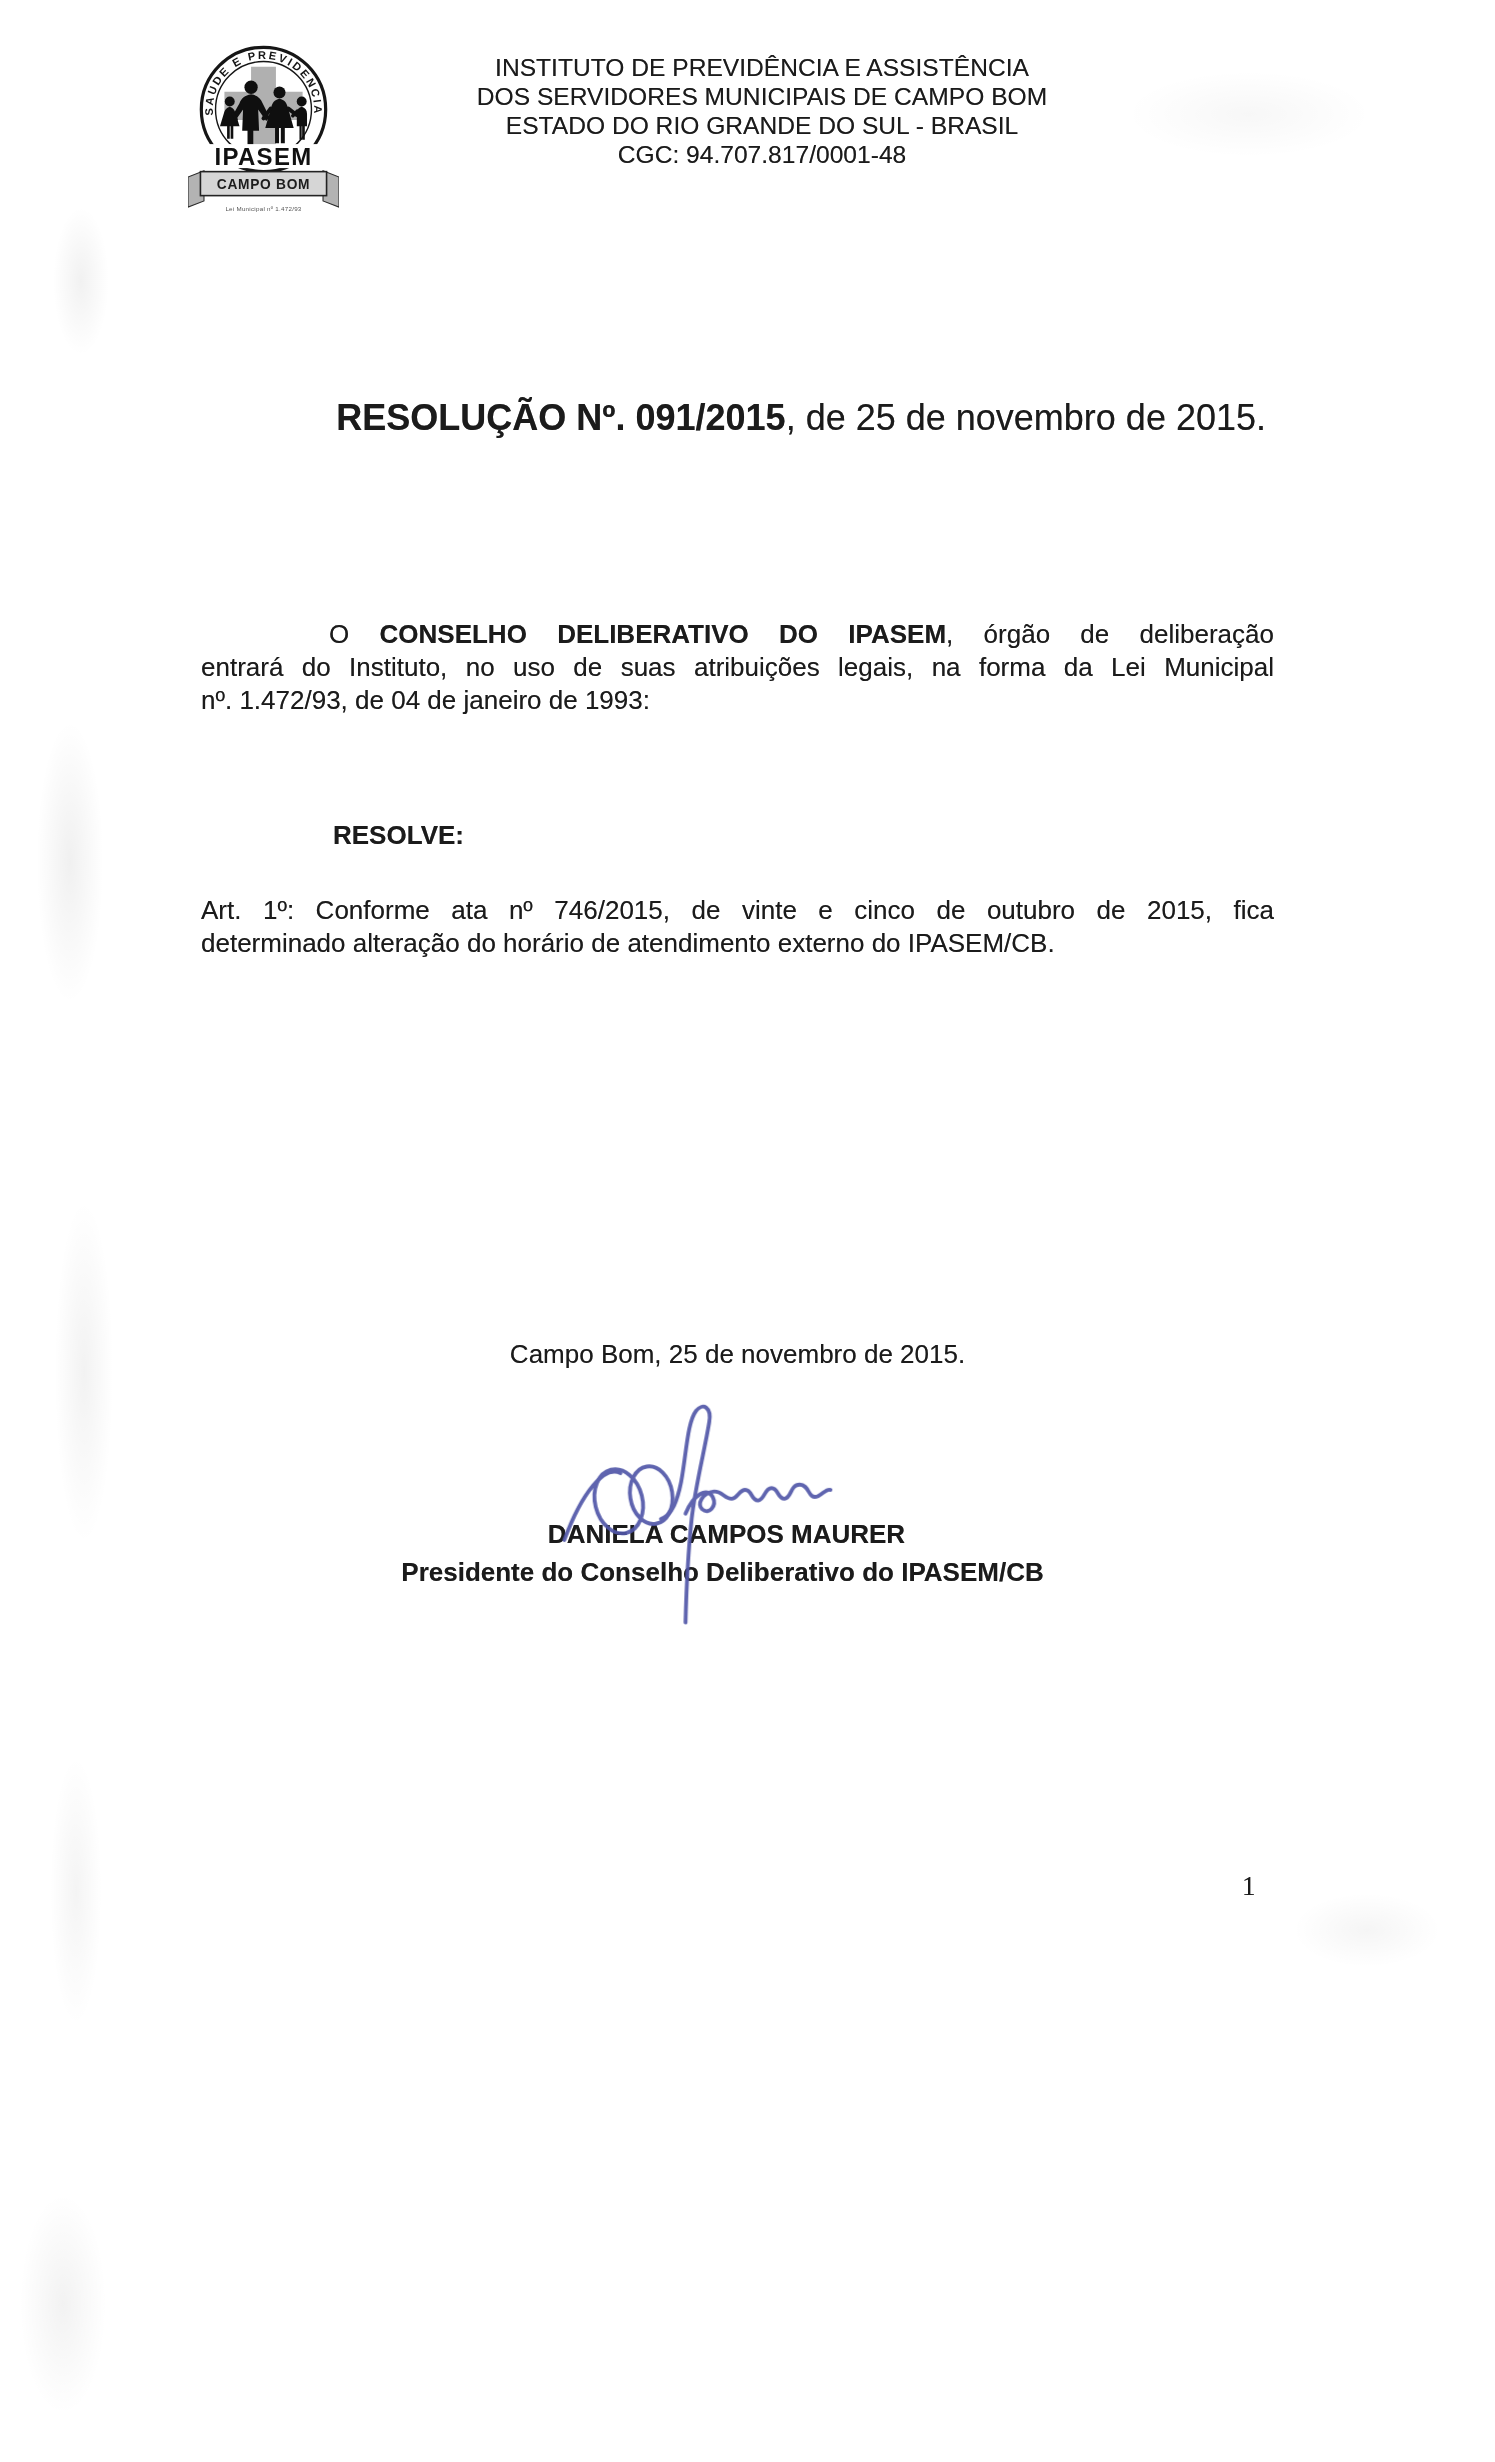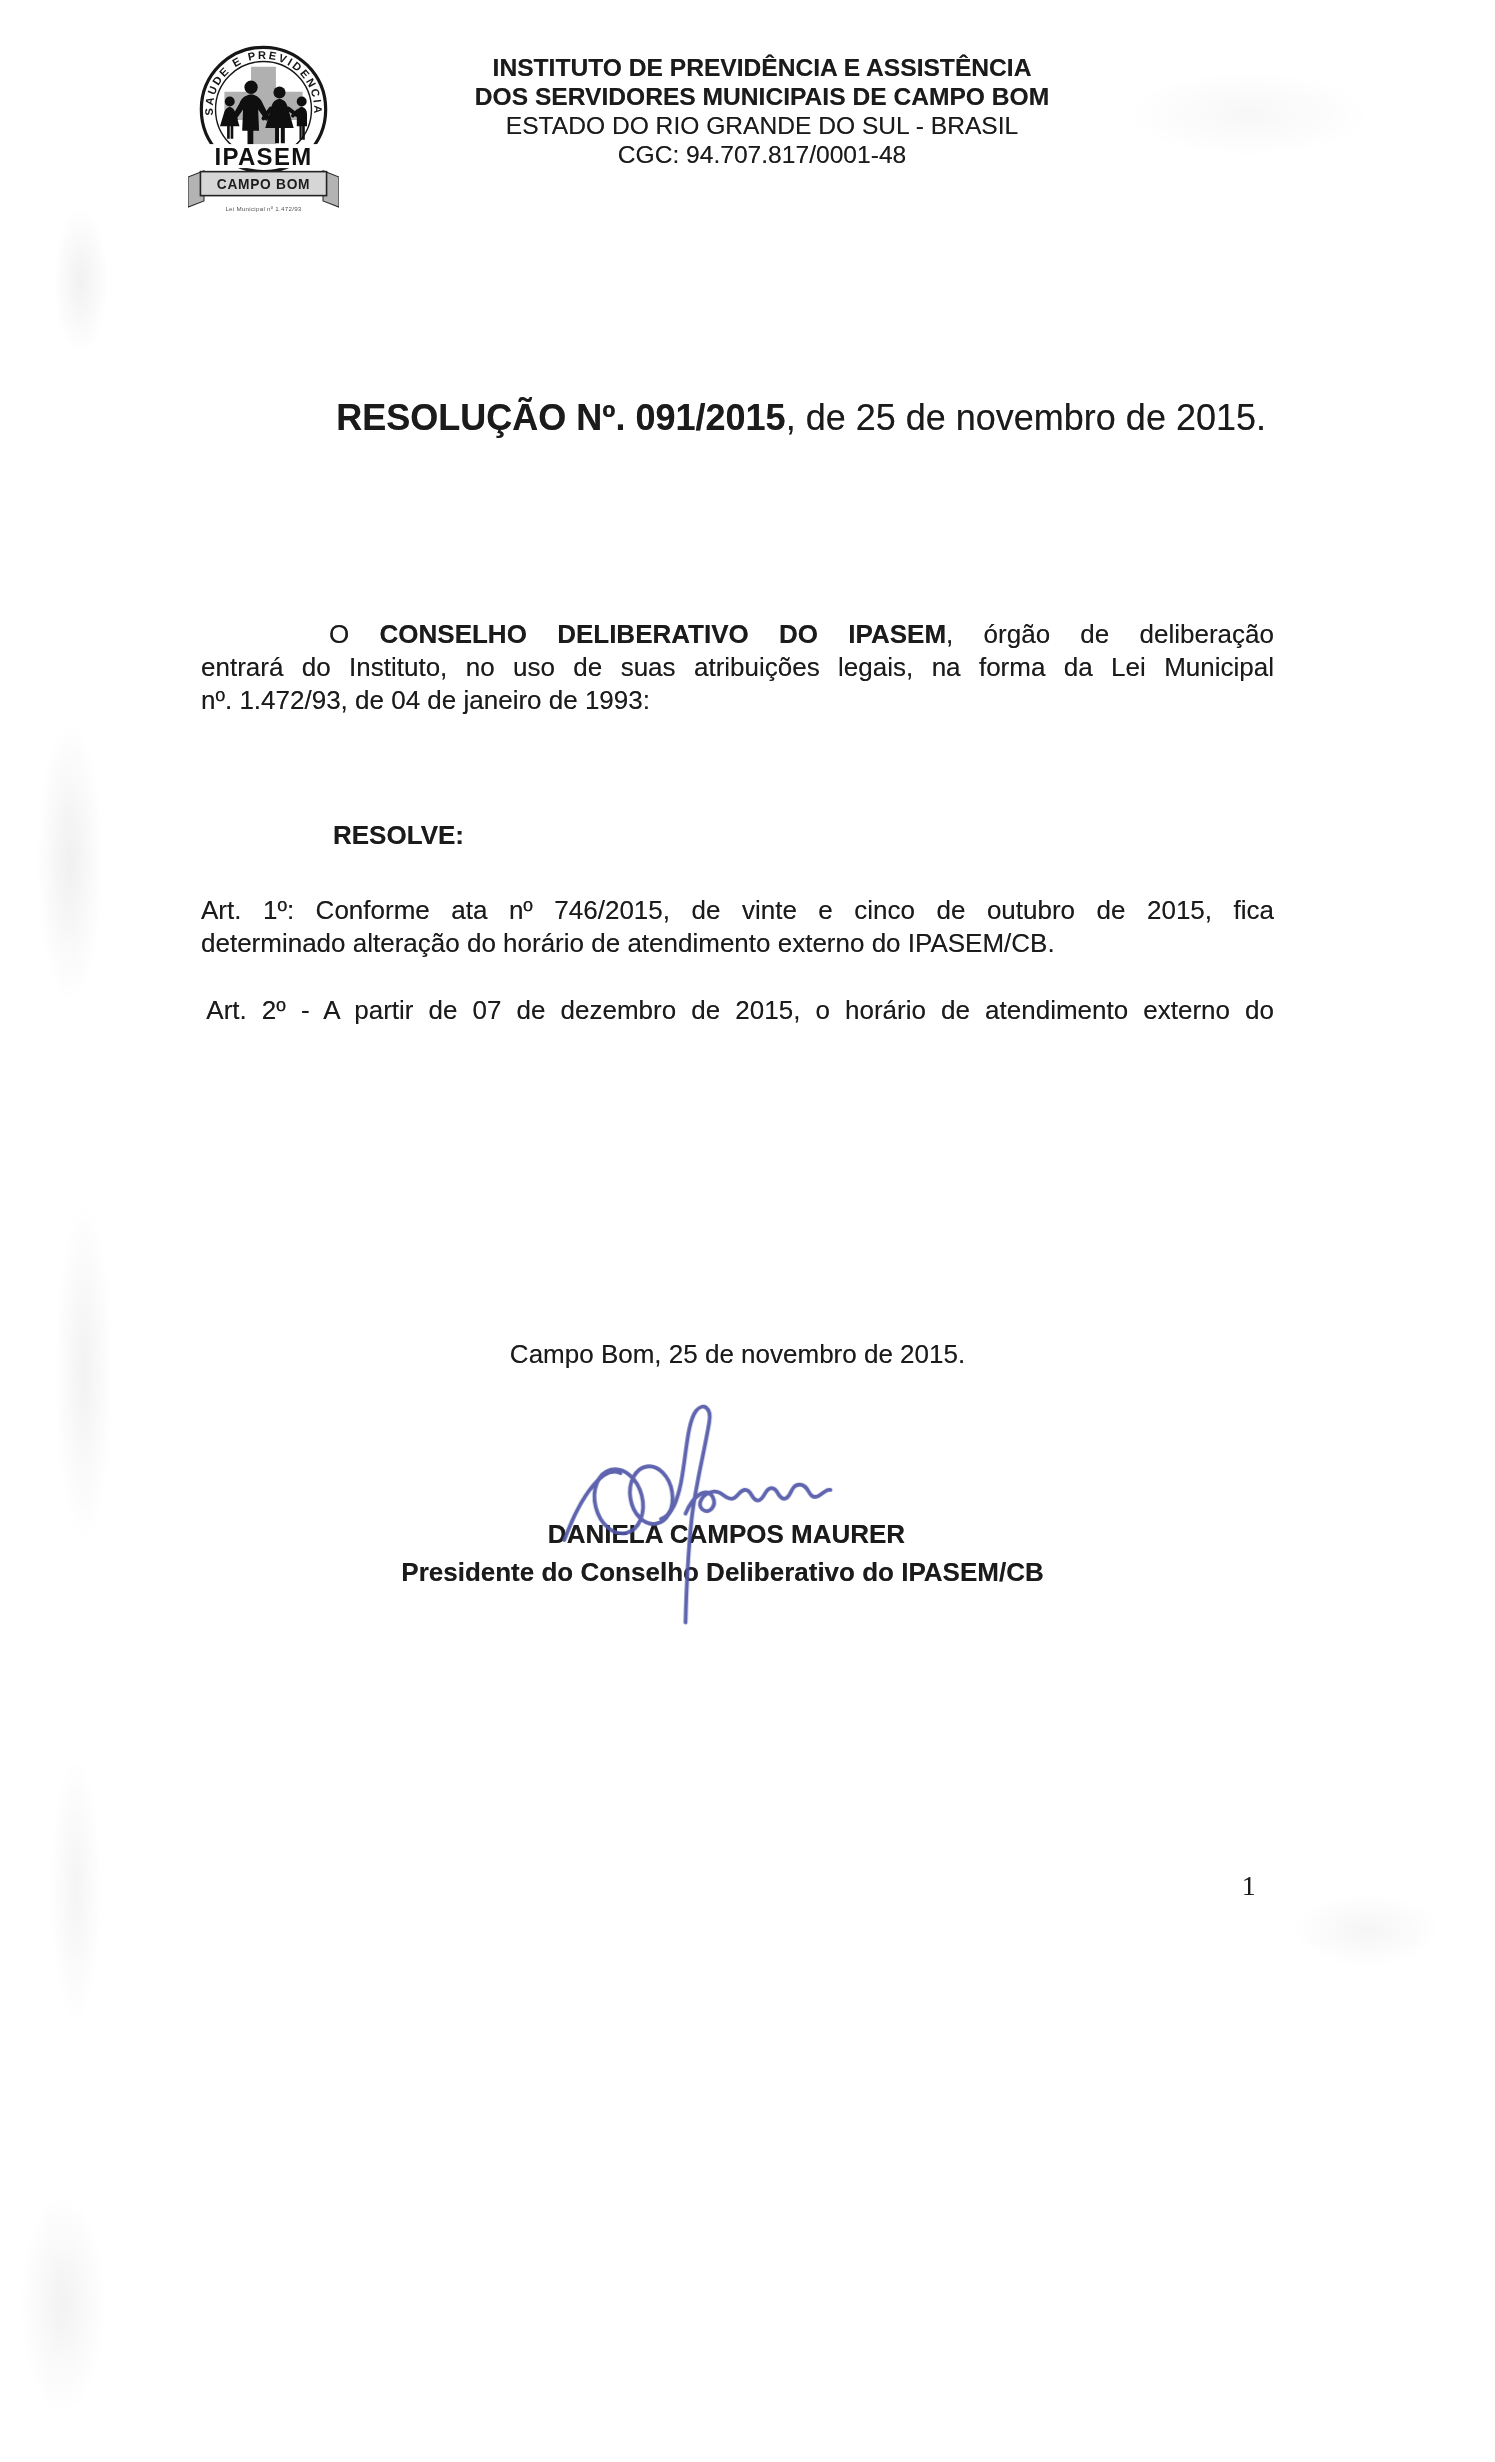--- a/index.html
+++ b/index.html
@@ -17,21 +17,21 @@
       radial-gradient(42px 246px at 84px 1372px, rgba(0,0,0,.05), transparent 70%),
       radial-gradient(37px 193px at 76px 1891px, rgba(0,0,0,.045), transparent 70%),
       radial-gradient(62px 158px at 63px 2304px, rgba(0,0,0,.05), transparent 70%),
       radial-gradient(106px 53px at 1367px 1930px, rgba(0,0,0,.04), transparent 70%),
       radial-gradient(176px 62px at 1249px 114px, rgba(0,0,0,.03), transparent 70%);
   }
   .abs{position:absolute;z-index:1;}
   
   .logo-svg{left:188px;top:40px;width:151px;height:178px;}
   .hdr-text{left:346px;top:53px;width:832px;text-align:center;font-size:24.6px;line-height:29px;}
-  .hdr-text .b{font-weight:bold;}
+  .hdr-text .b{font-weight:normal;}
   
   .doc-title{left:211px;top:397px;width:1055px;text-align:right;font-size:36px;}
   .doc-title .b{font-weight:bold;}
   
   .body-block{left:201px;width:1073px;font-size:26px;margin-top:48px;}
   .line{height:33px;line-height:33px;white-space:nowrap;}
   .jline{white-space:normal;text-align:justify;text-align-last:justify;height:33px;line-height:33px;overflow:hidden;}
   .opening{top:570px;}
   .opening .first{padding-left:128px;}
   .resolve{top:772px;padding-left:132px;font-weight:bold;}
@@ -103,21 +103,20 @@
   </div>
 
   <div class="abs body-block resolve txt">RESOLVE:</div>
 
   <div class="abs body-block art1 txt">
     <div class="jline">Art. 1º: Conforme ata nº 746/2015, de vinte e cinco de outubro de 2015, fica</div>
     <div class="line">determinado alteração do horário de atendimento externo do IPASEM/CB.</div>
   </div>
 
   <div class="abs body-block art2 txt">
-    <div class="jline first">Art. 2º - A partir de 07 de dezembro de 2015, o horário de atendimento externo do</div>
   </div>
 
 
   <div class="abs body-block dateline txt">Campo Bom, 25 de novembro de 2015.</div>
 
   <svg class="abs sig-svg" viewBox="0 0 320 258">
     <g fill="none" stroke="#5157a8" stroke-width="4.4" stroke-linecap="round" stroke-linejoin="round" opacity="0.92">
       <path d="M 14 158 C 34 104 60 72 78 82"></path>
       <ellipse cx="76" cy="114" rx="27" ry="37" transform="rotate(-14 76 114)"></ellipse>
       <ellipse cx="113" cy="107" rx="24" ry="33" transform="rotate(-9 113 107)"></ellipse>

